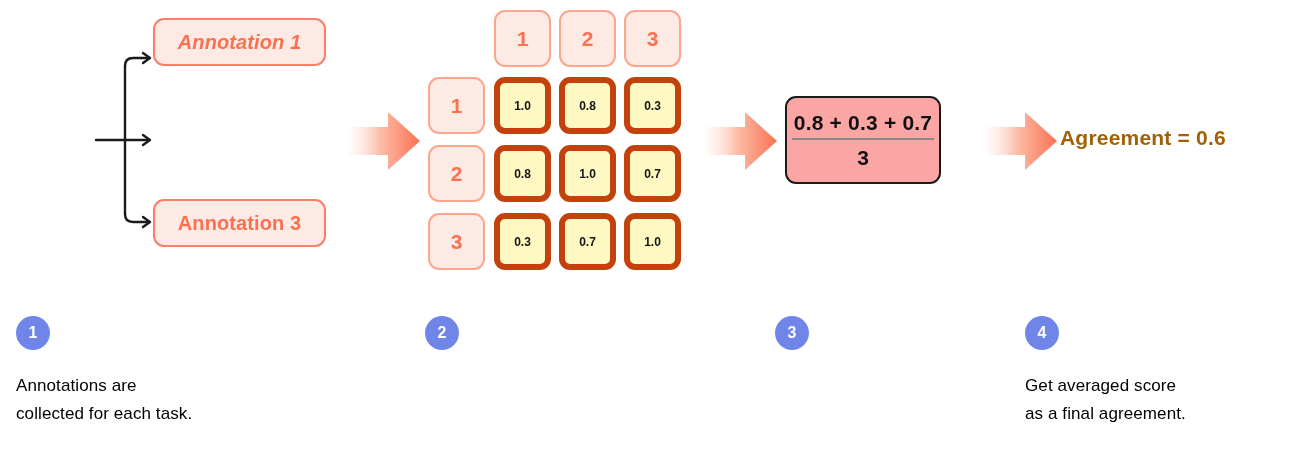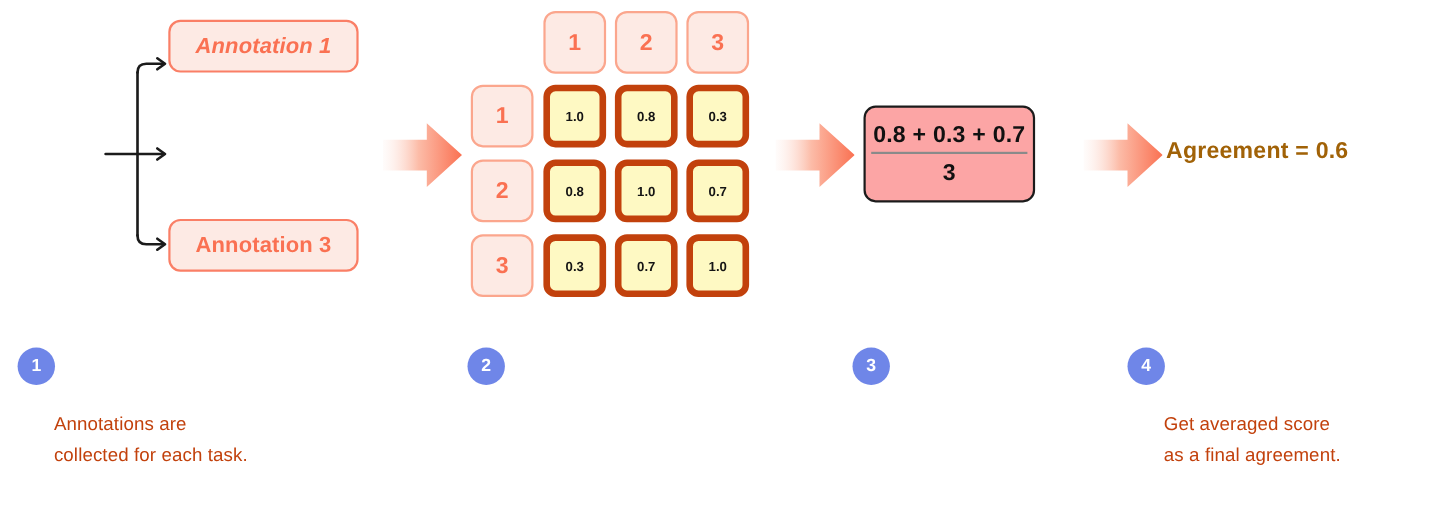--- a/index.html
+++ b/index.html
@@ -160,24 +160,23 @@
     display: flex;
     align-items: center;
     justify-content: center;
     font-size: 16px;
     font-weight: 600;
   }
   .step-text {
     margin-top: 22px;
     font-size: 17px;
     line-height: 28px;
-    color: #c2410c;
+    color: #000000;
     letter-spacing: .1px;
     white-space: pre-line;
-    margin-left: 33px;
   }
   .s1 { left: 16px; }
   .s2 { left: 425px; }
   .s3 { left: 775px; }
   .s4 { left: 1025px; }
 </style>
 </head>
 <body>
 
 <div class="stage">

